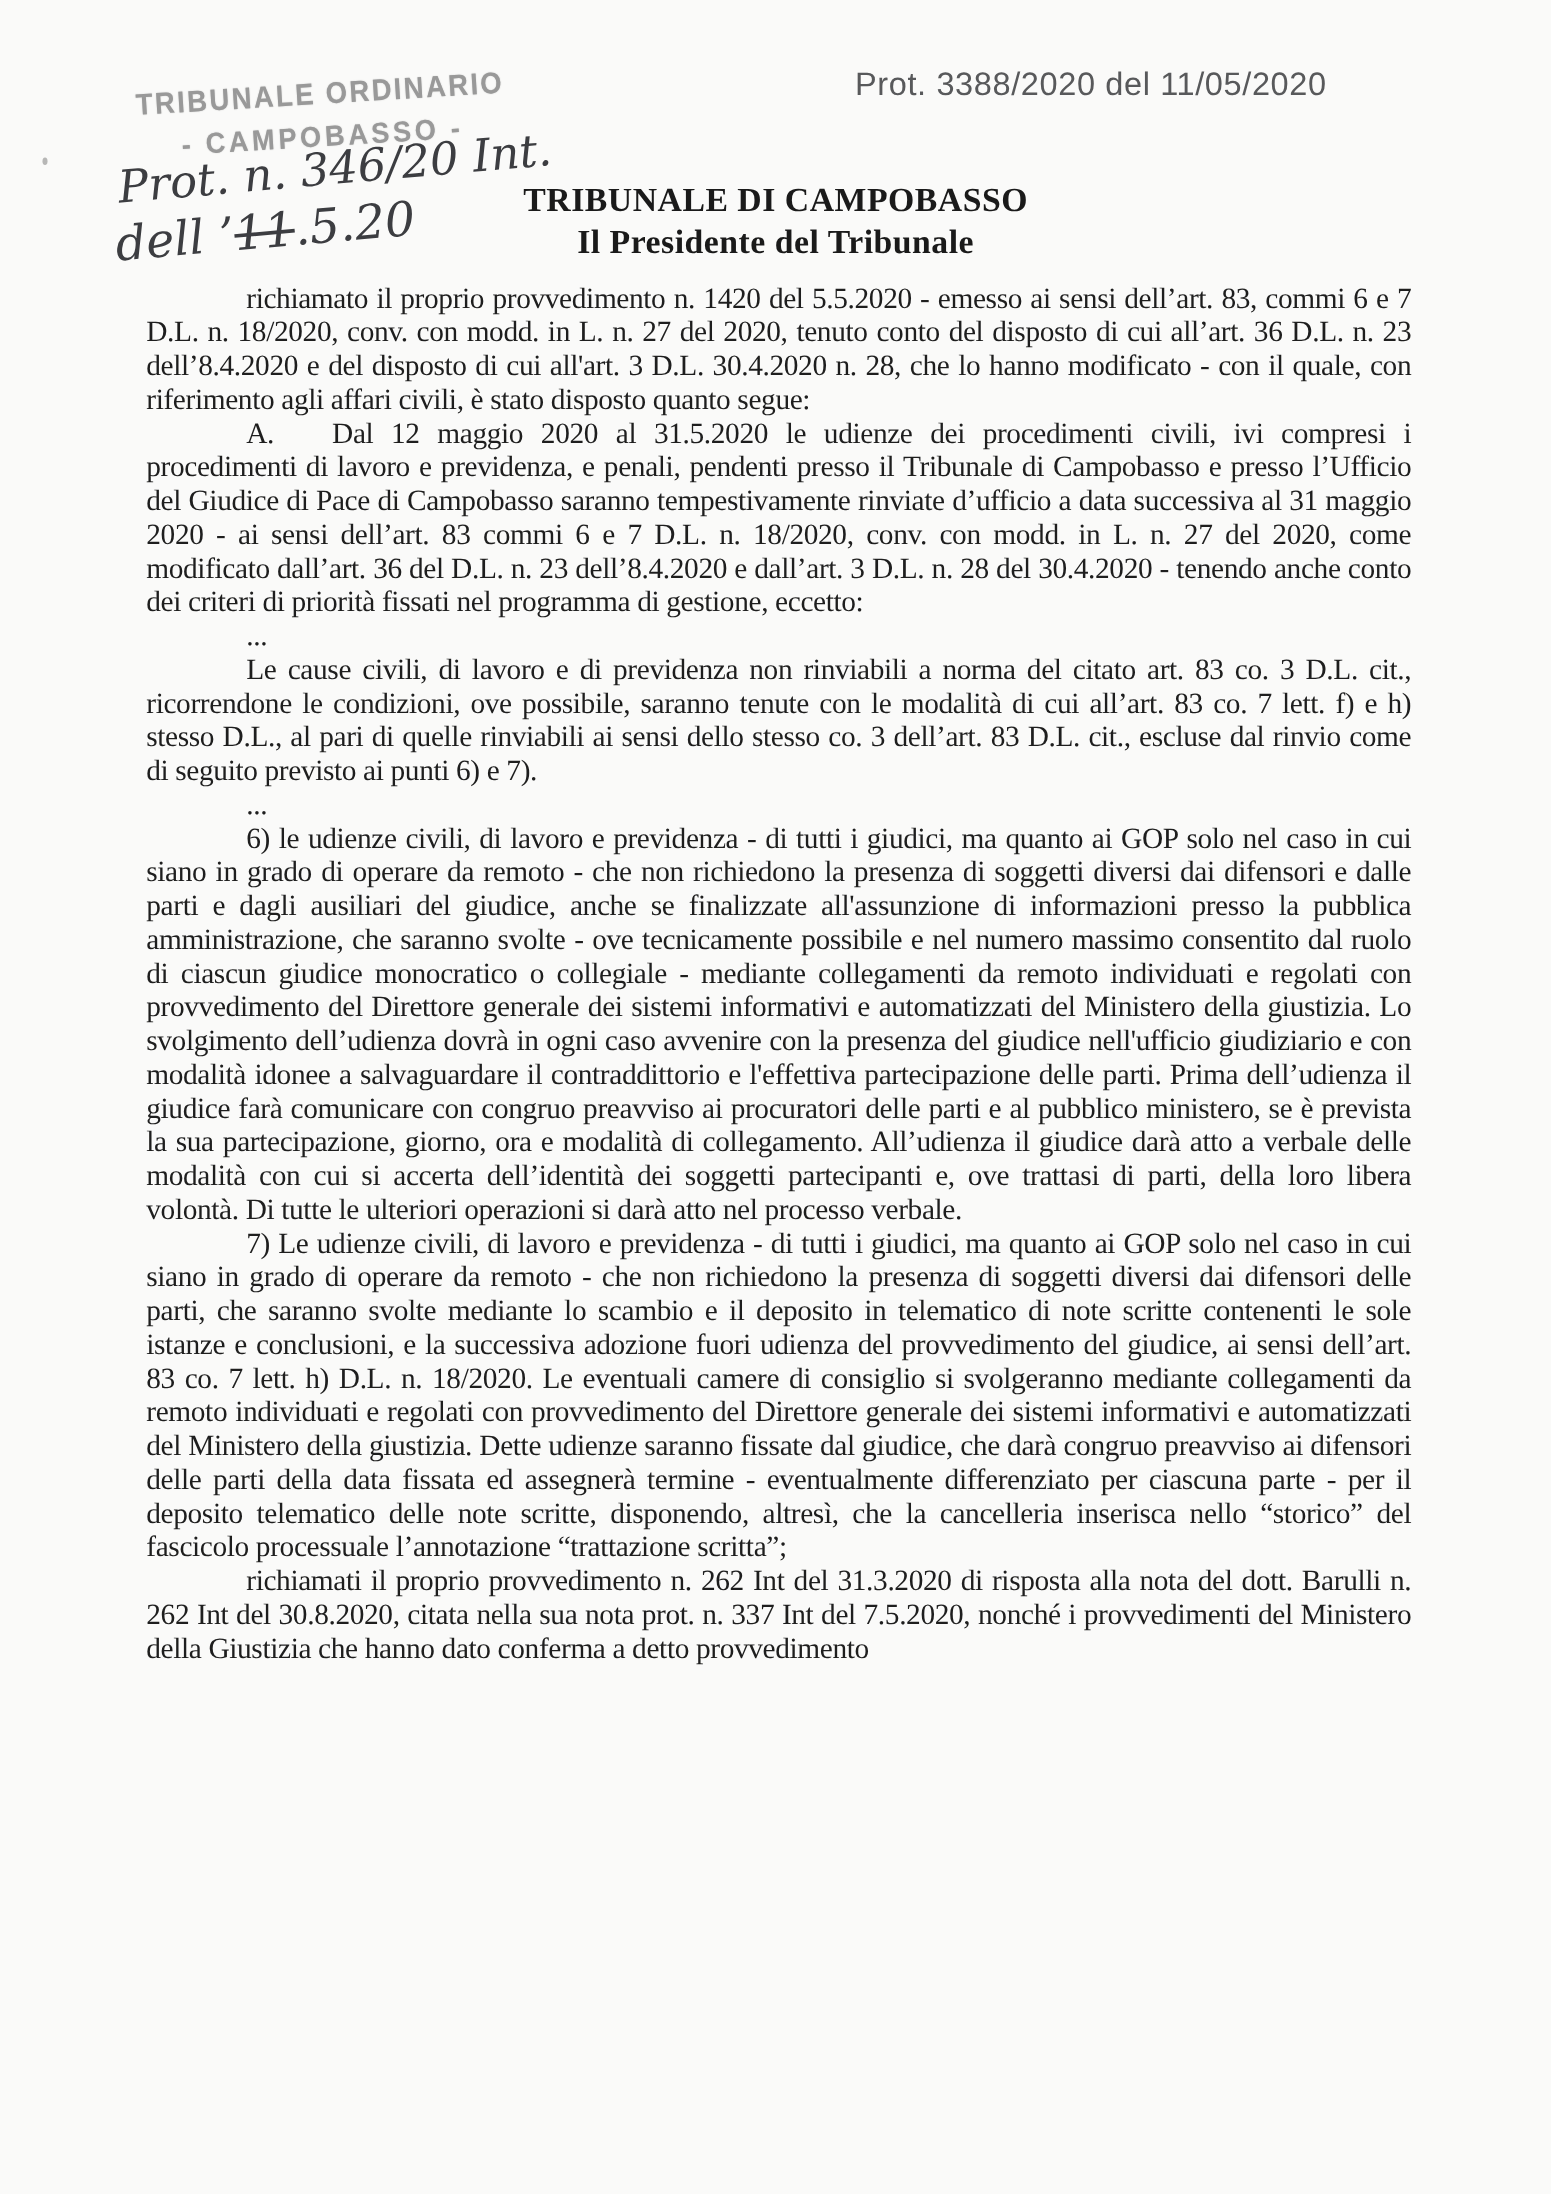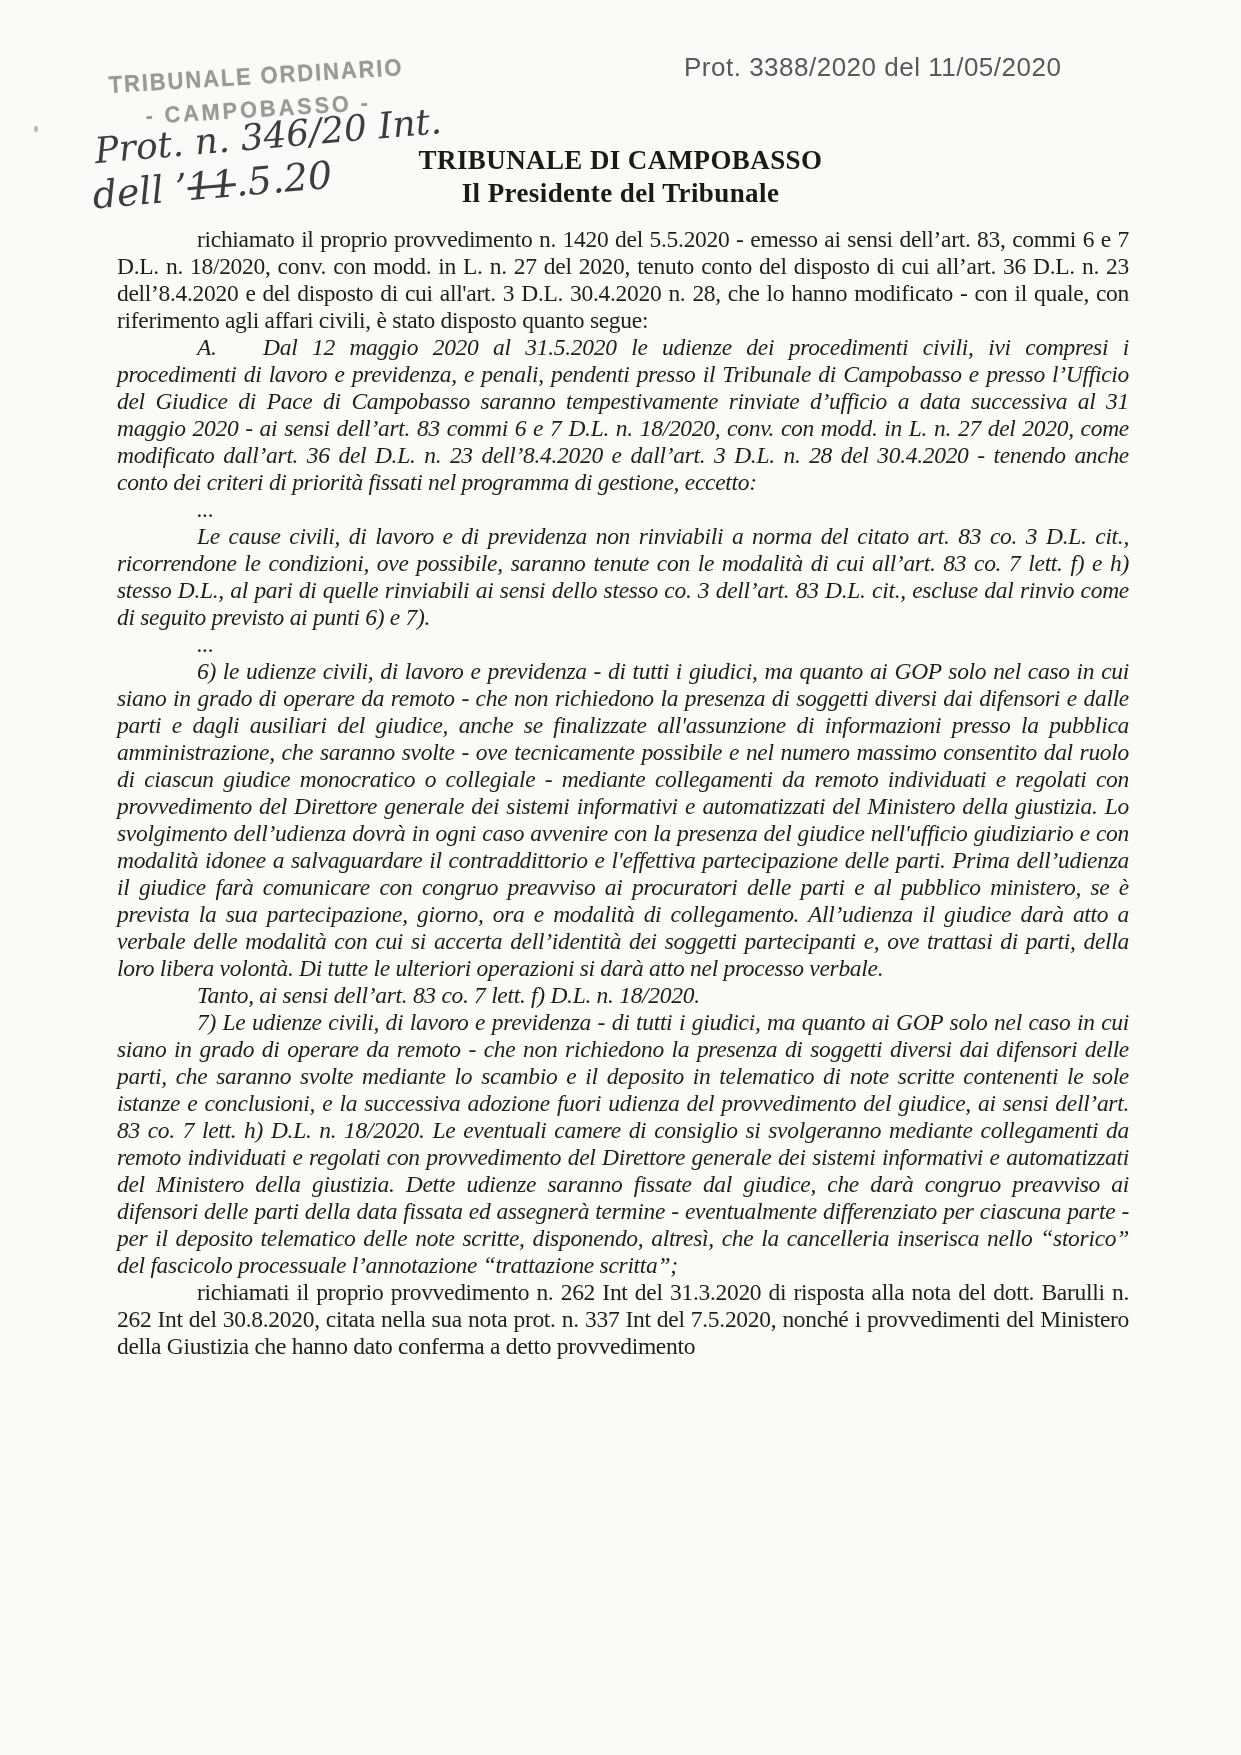--- a/index.html
+++ b/index.html
@@ -46,21 +46,21 @@
     text-align:center;font-weight:bold;color:#1a1a1a;
     line-height:33px;font-size:27px;letter-spacing:.4px;
   }
   
   .body{
     position:absolute;top:226px;left:117px;width:1012px;
     font-size:23.5px;line-height:27px;letter-spacing:-0.3px;
     text-align:justify;color:#1e1e1e;
   }
   .body p{margin:0;text-indent:80px;}
-  .body p.italic{font-style:italic;}
+  .body p.italic{}
   .body p.dots{text-align:left;}
   
   .speckle{
     position:absolute;left:34px;top:126px;width:4px;height:6px;
     background:#9a9a9a;border-radius:50%;opacity:.7;
   }
 </style>
 </head>
 <body>
 
@@ -85,18 +85,17 @@
     <div>Il Presidente del Tribunale</div>
   </div>
 
   <div class="body">
     <p class="roman">richiamato il proprio provvedimento n. 1420 del 5.5.2020 - emesso ai sensi dell’art. 83, commi 6 e 7 D.L. n. 18/2020, conv. con modd. in L. n. 27 del 2020, tenuto conto del disposto di cui all’art. 36 D.L. n. 23 dell’8.4.2020 e  del disposto di cui all'art. 3 D.L. 30.4.2020 n. 28, che lo hanno modificato - con il quale, con riferimento agli affari civili, è stato disposto quanto segue:</p>
     <p class="italic">A.  Dal 12 maggio 2020 al 31.5.2020 le udienze dei procedimenti civili, ivi compresi i procedimenti di lavoro e previdenza, e penali, pendenti presso il Tribunale di Campobasso e presso l’Ufficio del Giudice di Pace di Campobasso saranno tempestivamente rinviate d’ufficio a data successiva al 31 maggio 2020 - ai sensi dell’art. 83 commi 6 e 7 D.L. n. 18/2020, conv. con modd. in L. n. 27 del 2020, come modificato dall’art. 36 del D.L. n. 23 dell’8.4.2020 e dall’art. 3 D.L. n. 28 del 30.4.2020 - tenendo anche conto dei criteri di priorità fissati nel programma di gestione, eccetto:</p>
     <p class="italic dots">...</p>
     <p class="italic">Le cause civili, di lavoro e di previdenza non rinviabili a norma del citato art. 83 co. 3 D.L. cit., ricorrendone le condizioni, ove possibile, saranno tenute con le modalità di cui all’art. 83 co. 7 lett. f) e h) stesso D.L., al pari di quelle rinviabili ai sensi dello stesso co. 3 dell’art. 83 D.L. cit., escluse dal rinvio come di seguito previsto ai punti 6) e 7).</p>
     <p class="italic dots">...</p>
     <p class="italic">6) le udienze civili, di lavoro e previdenza - di tutti i giudici, ma quanto ai GOP solo nel caso in cui siano in grado di operare da remoto - che non richiedono la presenza di soggetti diversi dai difensori e dalle parti e dagli ausiliari del giudice, anche se finalizzate all'assunzione di informazioni presso la pubblica amministrazione, che saranno svolte - ove tecnicamente possibile e nel numero massimo consentito dal ruolo di ciascun giudice monocratico o collegiale  - mediante collegamenti da remoto individuati e regolati con provvedimento del Direttore generale dei sistemi informativi e automatizzati del Ministero della giustizia. Lo svolgimento dell’udienza dovrà in ogni caso avvenire con la presenza del giudice nell'ufficio giudiziario e con modalità idonee a salvaguardare il contraddittorio e l'effettiva partecipazione delle parti. Prima dell’udienza il giudice farà comunicare con congruo preavviso ai procuratori delle parti e al pubblico ministero, se è prevista la sua partecipazione, giorno, ora e modalità di collegamento. All’udienza il giudice darà atto a verbale delle modalità con cui si accerta dell’identità dei soggetti partecipanti e, ove trattasi di parti, della loro libera volontà. Di tutte le ulteriori operazioni si darà atto nel processo verbale.</p>
-    <p class="italic">Tanto, ai sensi dell’art. 83 co. 7 lett. f) D.L. n. 18/2020.</p>
     <p class="italic">7) Le udienze civili, di lavoro e previdenza - di tutti i giudici, ma quanto ai GOP solo nel caso in cui siano in grado di operare da remoto - che non richiedono la presenza di soggetti diversi dai difensori delle parti, che saranno svolte mediante lo scambio e il deposito in telematico di note scritte contenenti le sole istanze e conclusioni, e la successiva adozione fuori udienza del provvedimento del giudice, ai sensi dell’art. 83 co. 7 lett. h) D.L. n. 18/2020. Le eventuali camere di consiglio si svolgeranno mediante collegamenti da remoto individuati e regolati con provvedimento del Direttore generale dei sistemi informativi e automatizzati del Ministero della giustizia.  Dette udienze saranno fissate dal giudice, che darà congruo preavviso ai difensori delle parti della data fissata ed assegnerà termine - eventualmente differenziato per ciascuna parte - per il deposito telematico delle note scritte, disponendo, altresì, che la cancelleria inserisca nello “storico” del fascicolo processuale l’annotazione “trattazione scritta”;</p>
     <p class="roman">richiamati il proprio provvedimento n.  262 Int del 31.3.2020 di risposta alla nota del dott. Barulli n. 262 Int del 30.8.2020, citata nella sua nota prot. n. 337 Int del 7.5.2020, nonché i provvedimenti del Ministero della Giustizia che hanno dato conferma a detto provvedimento</p>
   </div>
 
 </div>
 
 </body></html>

